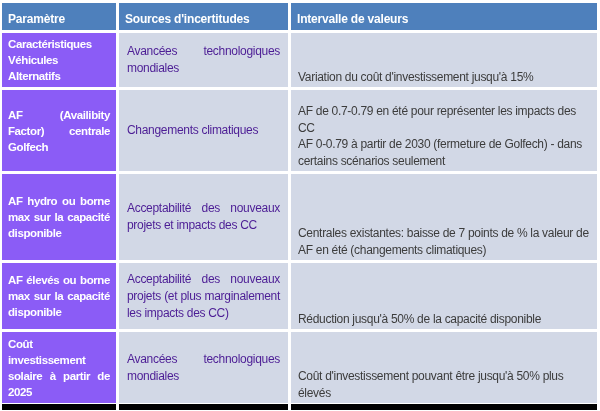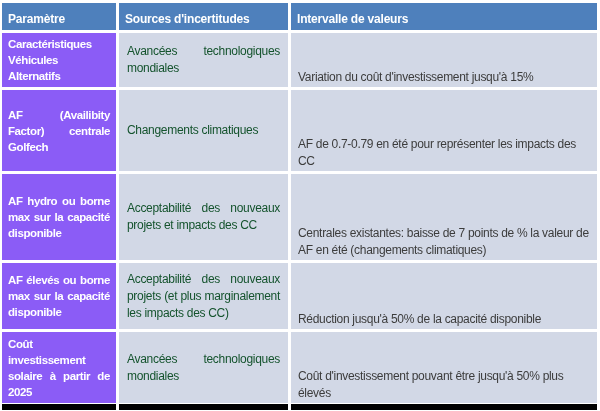--- a/index.html
+++ b/index.html
@@ -24,21 +24,21 @@
     background:#4e80bc;color:#ffffff;font-weight:bold;
     font-size:12px;justify-content:flex-end;padding:0 6px 4px 6px;
     letter-spacing:-0.2px;
   }
   .param{
     background:#8b5cf6;color:#ffffff;font-weight:bold;
     font-size:11.5px;line-height:16px;letter-spacing:-0.4px;
     padding:2px 6px;text-align:justify;
   }
   .src{
-    background:#d2d8e6;color:#14532d;
+    background:#d2d8e6;color:#4c1d95;
     font-size:12px;line-height:17px;letter-spacing:-0.3px;
     padding:2px 8px;text-align:justify;
   }
   .intv{
     background:#d2d8e6;color:#3c3c3c;
     font-size:12px;line-height:16.5px;letter-spacing:-0.3px;
     padding:2px 7px;text-align:left;justify-content:flex-end;
   }
   .bottom-bar{
     position:absolute;top:404px;height:6px;background:#000000;
@@ -64,20 +64,21 @@
     <div class="cell intv">
         <div>Variation du coût d'investissement jusqu'à 15%</div>
       </div>
   </div>
 
   <div class="row">
     <div class="cell param">AF (Availibity Factor) centrale Golfech</div>
     <div class="cell src">Changements climatiques</div>
     <div class="cell intv">
         <div>AF de 0.7-0.79 en été pour représenter les impacts des CC</div>
+        <div>AF 0-0.79 à partir de 2030 (fermeture de Golfech) - dans certains scénarios seulement</div>
       </div>
   </div>
 
   <div class="row">
     <div class="cell param">AF hydro ou borne max sur la capacité disponible</div>
     <div class="cell src">Acceptabilité des nouveaux projets et impacts des CC</div>
     <div class="cell intv">
         <div>Centrales existantes: baisse de 7 points de % la valeur de AF en été (changements climatiques)</div>
       </div>
   </div>

